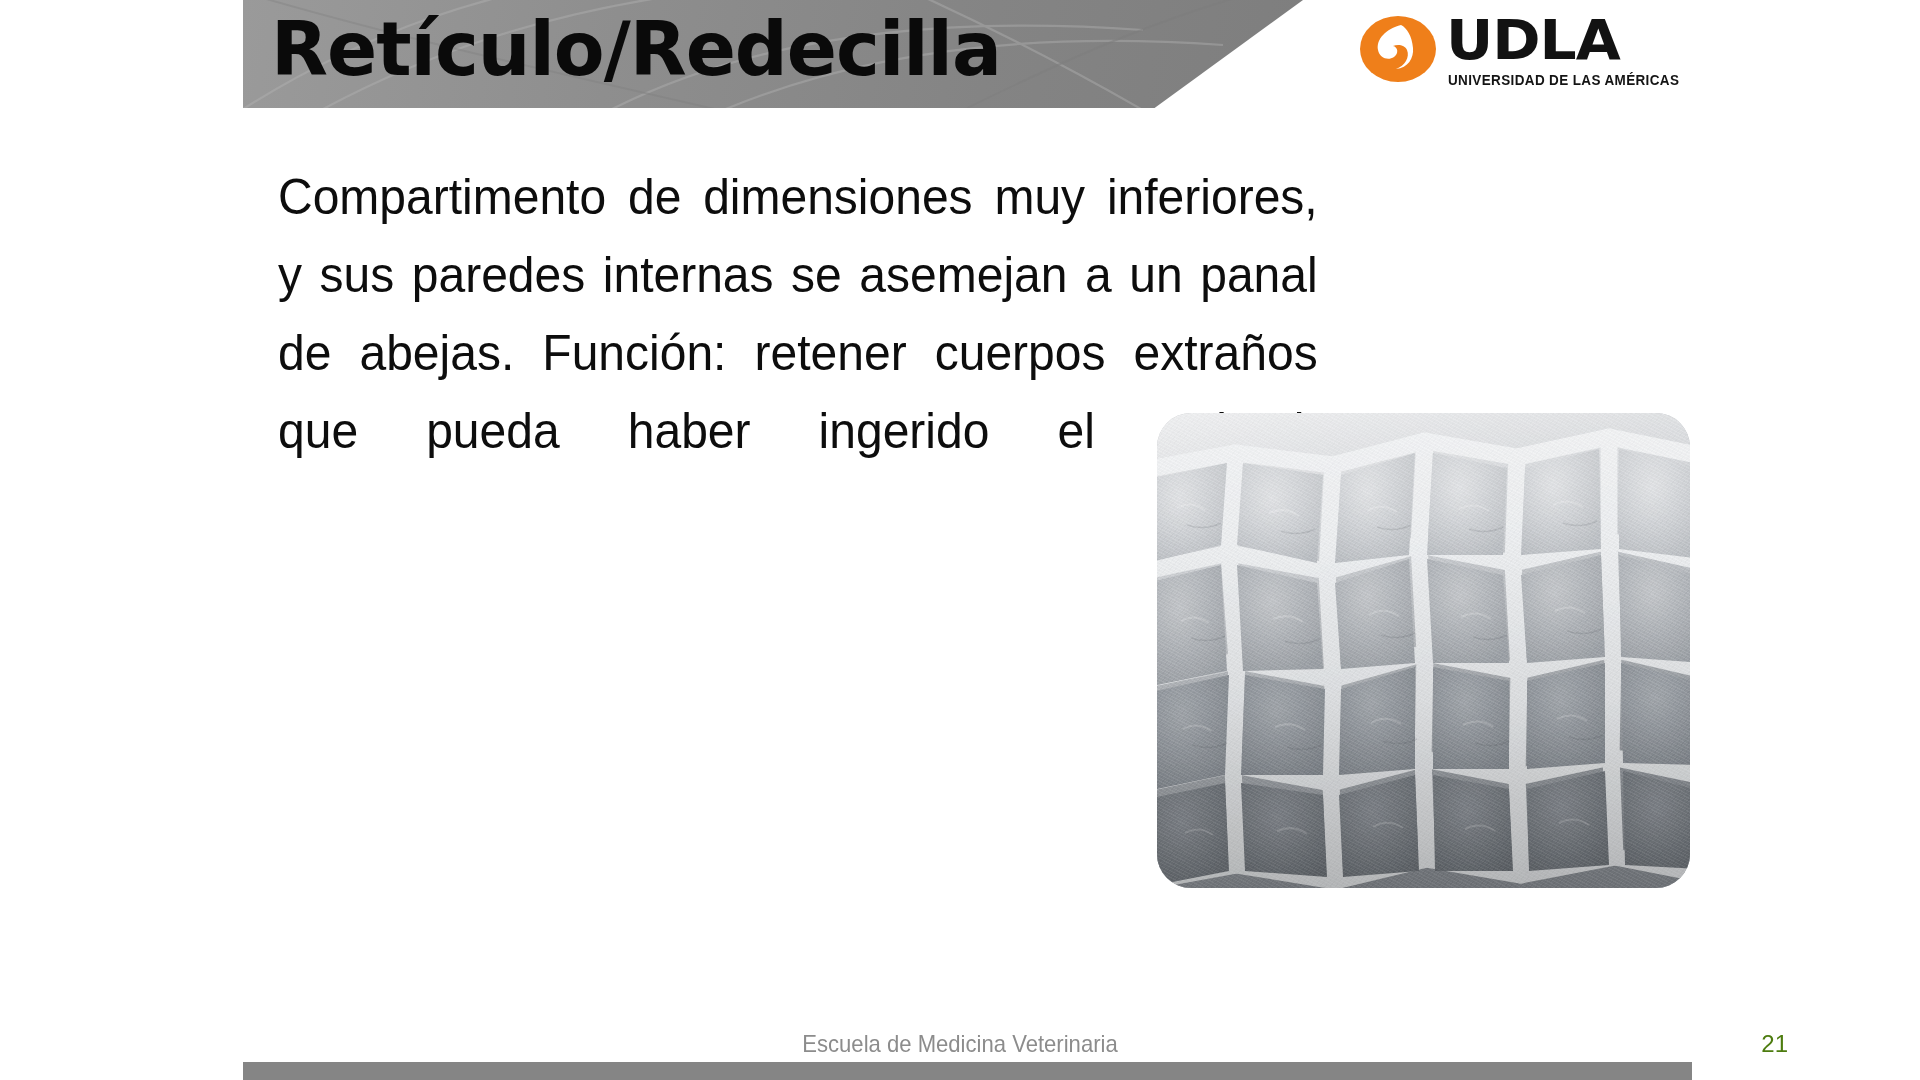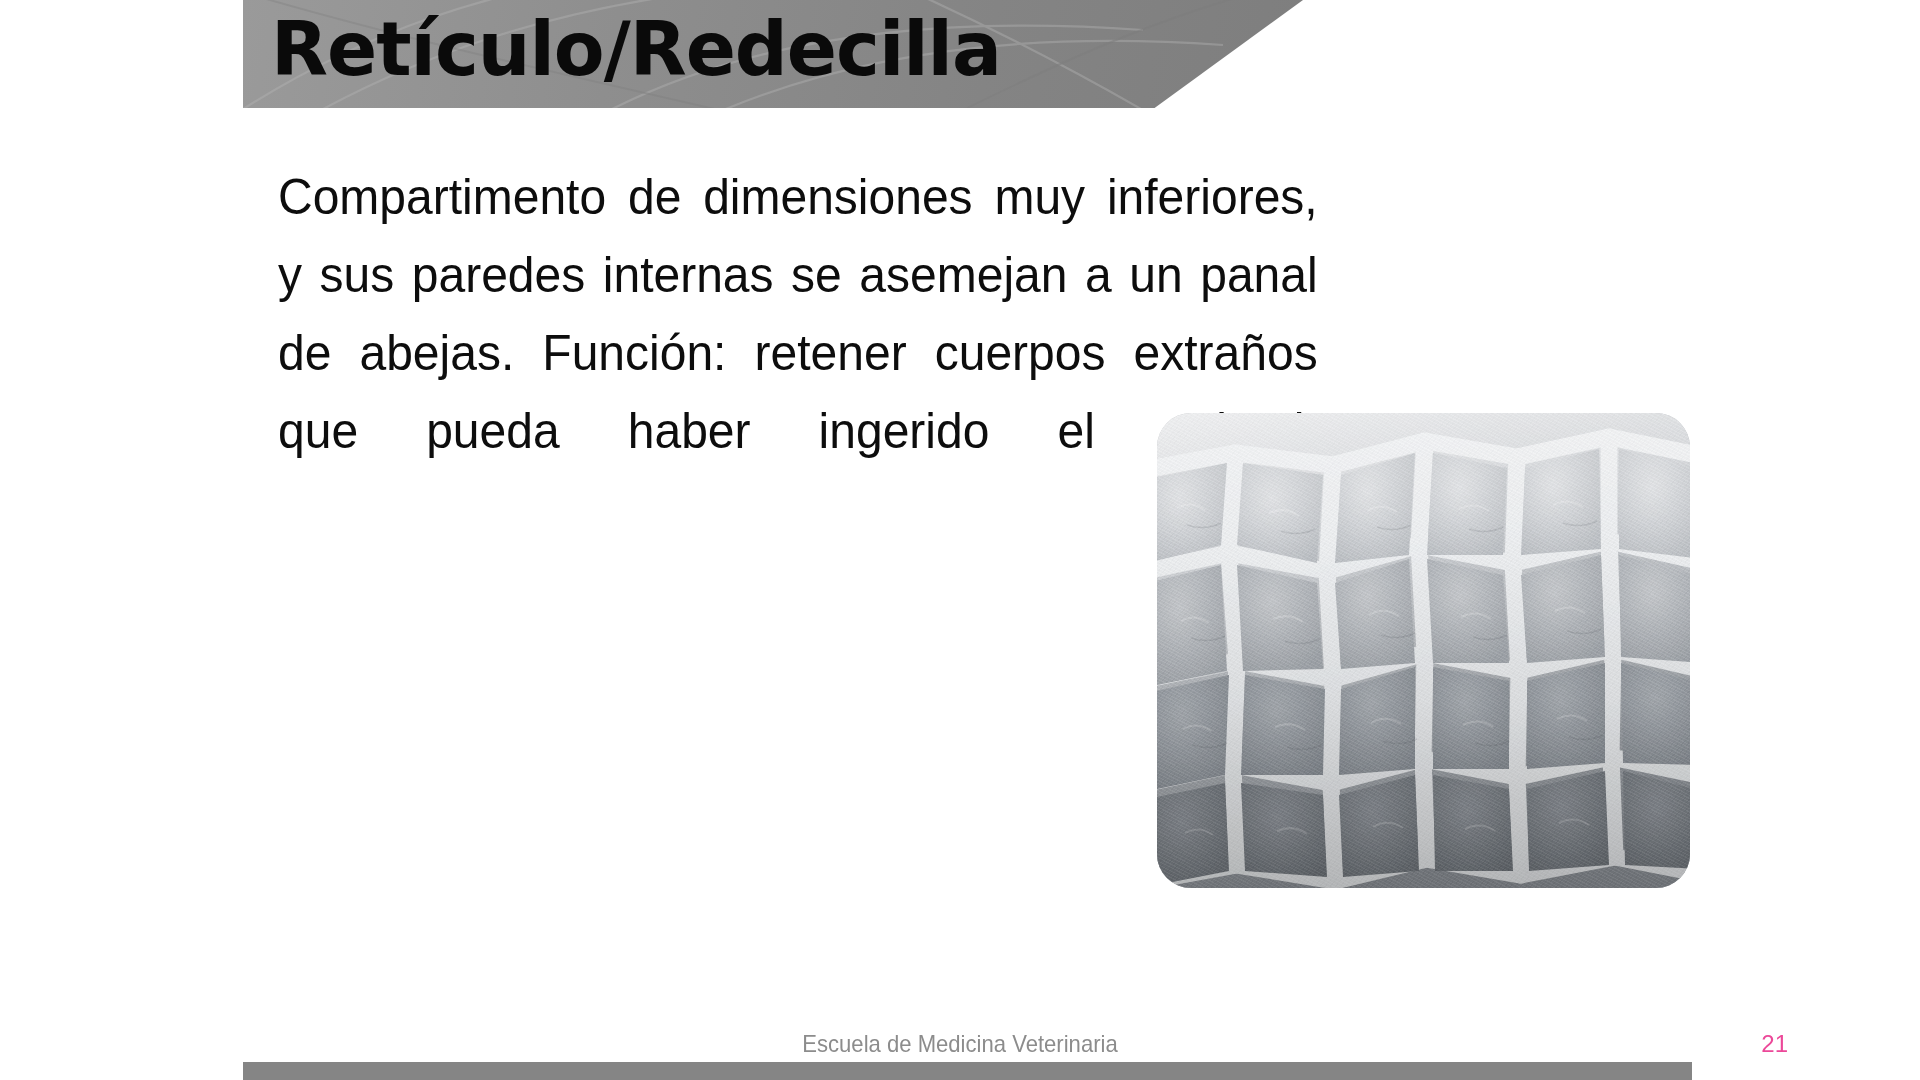--- a/index.html
+++ b/index.html
@@ -176,21 +176,21 @@
     font-size: 24px;
     color: #8c8c8c;
     transform: scaleX(0.92);
   }
   .footer-page {
     position: absolute;
     right: 132px;
     top: 1030px;
     font-family: "Liberation Sans", sans-serif;
     font-size: 24px;
-    color: #ec4899;
+    color: #4d7c0f;
   }
   .footer-bar {
     position: absolute;
     left: 243px;
     top: 1062px;
     width: 1449px;
     height: 22px;
     background: #858585;
   }
 </style>
@@ -209,20 +209,30 @@
         <path d="M 620 -30 C 760 30, 880 95, 1000 170"></path>
       </g>
       <g fill="none" stroke="#7c7c7c" stroke-width="2" opacity="0.6">
         <path d="M -40 -20 C 120 30, 300 70, 520 120"></path>
         <path d="M 700 120 C 820 60, 930 10, 1060 -20"></path>
       </g>
     </svg>
   </div>
   <div class="title-text">Retículo/Redecilla</div>
 
+  <div class="logo">
+    <div class="logo-mark"></div>
+    <svg class="logo-flame" viewBox="0 0 40 48">
+      <path d="M27 2 C 12 6, 2 16, 4 27 C 5.5 35, 14 38, 20 34 C 25 30.5, 24 24, 19 23
+               C 24 21, 31 22, 33 27 C 36 34, 31 43, 22 46 C 34 45, 40 35, 39 25
+               C 38 13, 33 5, 27 2 Z" fill="#ffffff"></path>
+    </svg>
+    <div class="logo-word">UDLA</div>
+    <div class="logo-tagline">UNIVERSIDAD DE LAS AMÉRICAS</div>
+  </div>
 
   <div class="body-text">
     <p>Compartimento de dimensiones muy inferiores, y sus paredes internas se asemejan a un panal de abejas. Función: retener cuerpos extraños que pueda haber ingerido el animal.</p>
   </div>
 
   <div class="photo">
     <svg class="photo-cells" viewBox="0 0 533 475" preserveAspectRatio="none">
       <defs>
         <linearGradient id="bgg" x1="0" y1="0" x2="0.25" y2="1">
           <stop offset="0%" stop-color="#e9eaec"></stop>

